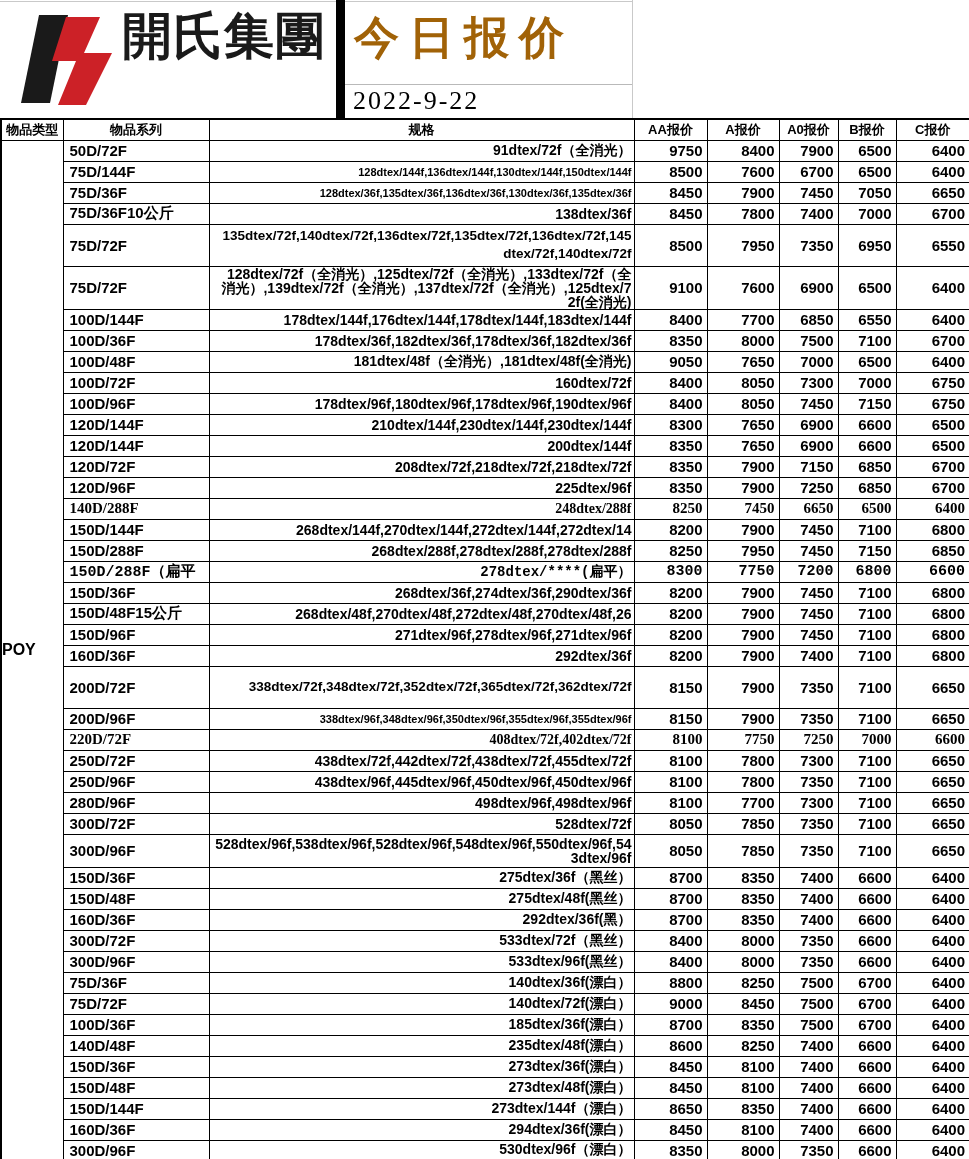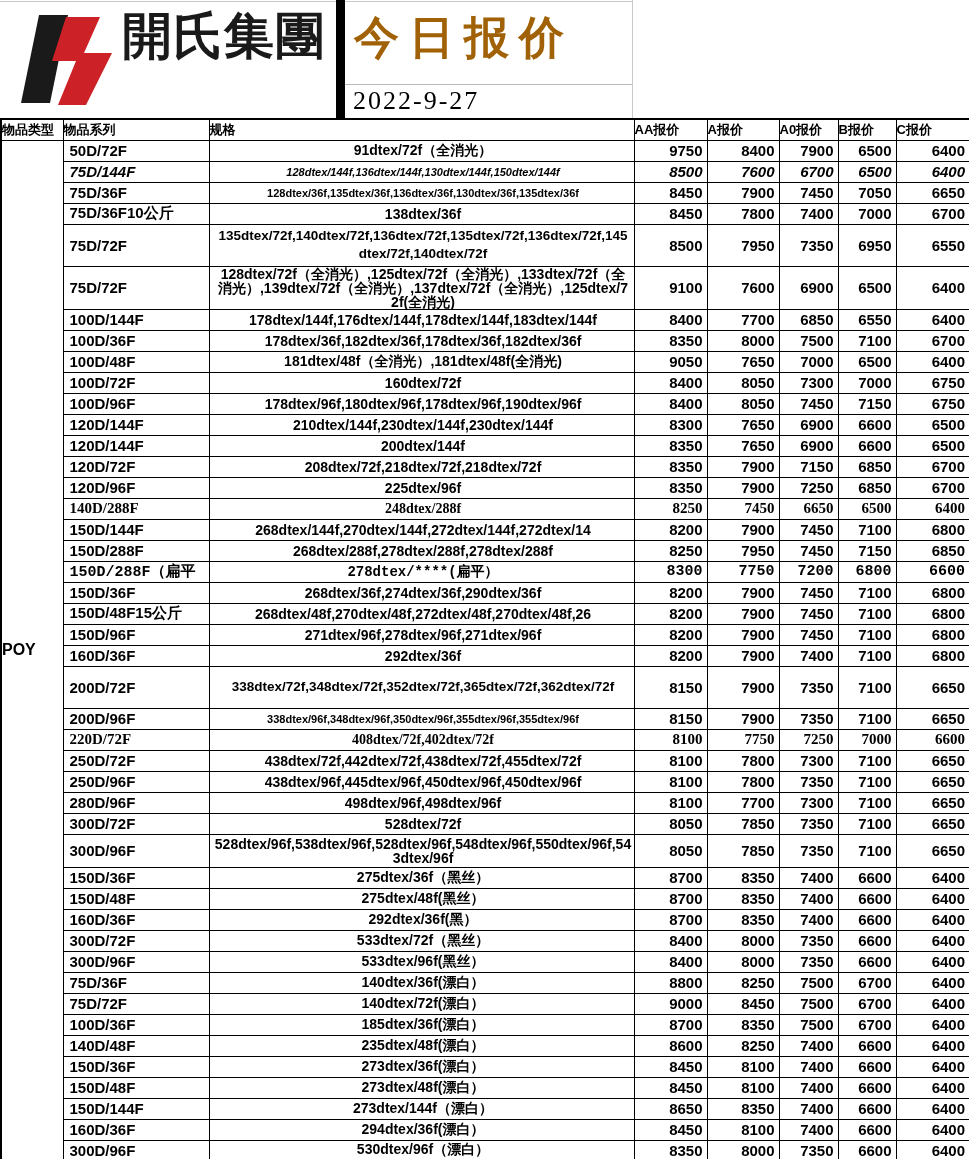--- a/index.html
+++ b/index.html
@@ -47,24 +47,24 @@
   }
   col.c-type  { width:62px; }
   col.c-series{ width:146px; }
   col.c-spec  { width:425px; }
   col.c-aa    { width:73px; }
   col.c-a     { width:72px; }
   col.c-a0    { width:59px; }
   col.c-b     { width:58px; }
   col.c-c     { width:74px; }
   tr.head { height:21px; }
-  th { font-size:13px; text-align:left; }
+  th { font-size:13px; text-align:center; }
   td.type-cell { font-size:16px; text-align:left; }
   td.series { font-size:15px; text-align:left; padding:0 2px 0 6px; }
-  td.spec   { font-size:14px; text-align:center; padding:0 2px 0 5px; }
+  td.spec   { font-size:14px; text-align:right; padding:0 2px 0 5px; }
   td.num    { font-size:15px; text-align:right; padding-right:4px; }
   tr.small td.spec { font-size:11px; }
   tr.wrap td.spec  { white-space:normal; word-break:break-all; line-height:18px; font-size:13.5px; }
   tr.wrap.small td.spec { line-height:14px; font-size:14px; }
 </style>
 </head>
 <body>
 
 <div class="page">
 
@@ -76,21 +76,21 @@
     <div class="logo">
       <svg width="112" height="112" viewBox="0 0 112 112">
         <polygon points="33,12 62,12 44,100 15,100" fill="#1a1a1a"></polygon>
         <polygon points="60,14 94,14 78,50 106,50 80,102 52,102 70,58 46,58" fill="#cc2127"></polygon>
       </svg>
       <div class="logo-cn">開氏集團</div>
     </div>
 
     <div class="divider-bar"></div>
     <div class="page-title" style="color: #a16207;">今日报价</div>
-    <div class="quote-date">2022-9-27</div>
+    <div class="quote-date">2022-9-22</div>
   </div>
 
   <table class="quote">
     <colgroup>
       <col class="c-type">
         <col class="c-series">
         <col class="c-spec">
       <col class="c-aa">
         <col class="c-a">
         <col class="c-a0">
@@ -113,21 +113,21 @@
         <tr class="" style="height: 21px;">
           <td rowspan="45" class="type-cell">POY</td>
           <td class="series">50D/72F</td>
           <td class="spec">91dtex/72f（全消光）</td>
           <td class="num">9750</td>
           <td class="num">8400</td>
           <td class="num">7900</td>
           <td class="num">6500</td>
           <td class="num">6400</td>
         </tr>
-        <tr class="small" style="height: 21px; font-style: italic;">
+        <tr class="small" style="height: 21px;">
           <td class="series">75D/144F</td>
           <td class="spec">128dtex/144f,136dtex/144f,130dtex/144f,150dtex/144f</td>
           <td class="num">8500</td>
           <td class="num">7600</td>
           <td class="num">6700</td>
           <td class="num">6500</td>
           <td class="num">6400</td>
         </tr>
         <tr class="small" style="height: 21px;">
           <td class="series">75D/36F</td>

